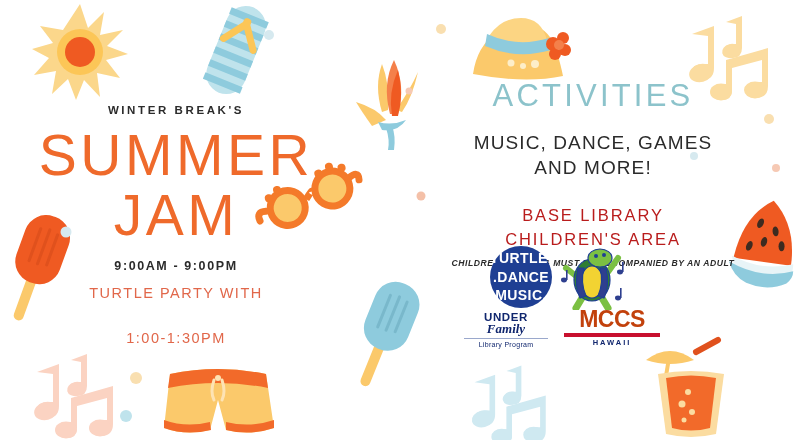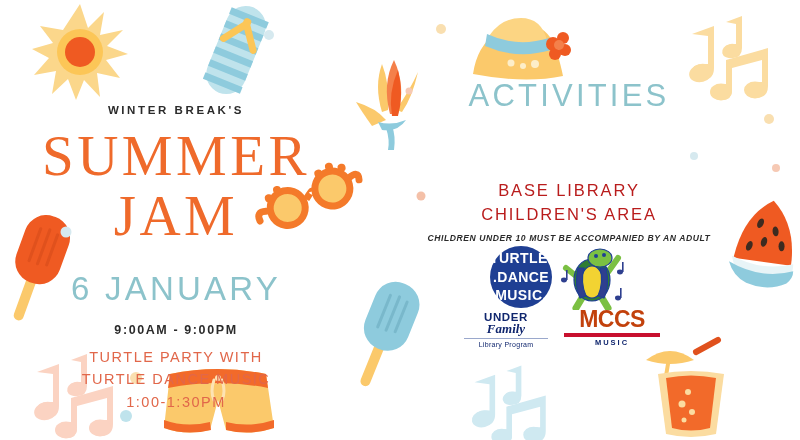--- a/index.html
+++ b/index.html
@@ -14,38 +14,38 @@
   .deco{position:absolute;pointer-events:none;}
 
   
   .left-block{position:absolute;left:0;top:104px;width:352px;text-align:center;}
   .kicker{
     font-size:11.5px;letter-spacing:2.6px;color:#2b2b2b;font-weight:700;
     margin:0 0 12px 0;
   }
   .bigtitle{
     font-size:57px;line-height:0.98;letter-spacing:3.5px;color:#ef6a2b;
-    font-weight:400;margin:0;font-family:Liberation Serif, serif;
+    font-weight:400;margin:0;
   }
   .bigtitle .l2{display:block;margin-top:4px;}
   .datehead{
     font-size:33px;letter-spacing:3.2px;color:#8cc3cb;font-weight:400;
     margin:26px 0 0 0;
   }
   .timeline{
     font-size:12.5px;letter-spacing:1.6px;color:#2b2b2b;font-weight:700;
     margin:15px 0 0 0;
   }
   .party{
     font-size:14.5px;letter-spacing:1.5px;color:#e1674a;line-height:1.55;
     margin:9px 0 0 0;
   }
 
   
-  .right-block{position:absolute;left:404px;top:78px;width:330px;text-align:center;}
+  .right-block{position:absolute;left:428px;top:78px;width:330px;text-align:center;}
   .activities{
     font-size:31px;letter-spacing:3.2px;color:#8cc3cb;font-weight:400;margin:0;
   }
   .subline{
     font-size:19px;letter-spacing:1.1px;color:#2b2b2b;line-height:1.32;
     margin:16px 0 0 0;
   }
   .place{
     font-size:16.5px;letter-spacing:1.9px;color:#b91c1c;line-height:1.42;
     margin:24px 0 0 0;
@@ -280,33 +280,33 @@
       <circle cx="48" cy="86" r="2.5"></circle>
     </g>
   </svg>
 
   <div class="left-block">
     <p class="kicker">WINTER BREAK'S</p>
     <h1 class="bigtitle">
       <span>SUMMER</span>
       <span class="l2">JAM</span>
     </h1>
-    <p class="datehead">6 JANUARY</p>
     <p class="timeline">9:00AM - 9:00PM</p>
     <p class="party">
       <span>TURTLE PARTY WITH</span><br>
-      <span>TURTLE DANCE MUSIC</span><br>
+      <br>
       <span>1:00-1:30PM</span>
     </p>
   </div>
 
   <div class="right-block">
     <h2 class="activities">ACTIVITIES</h2>
     <p class="subline">
-      <br>
+      <span>MUSIC, DANCE, GAMES</span><br>
+      <span>AND MORE!</span>
     </p>
     <p class="place">
       <span>BASE LIBRARY</span><br>
       <span>CHILDREN'S AREA</span>
     </p>
     <p class="fineprint">CHILDREN UNDER 10 MUST BE ACCOMPANIED BY AN ADULT</p>
   </div>
 
   <div class="logos">
 
@@ -342,17 +342,17 @@
     <div class="mf-logo">
       <div class="mf-top">UNDER</div>
       <div class="mf-fam">Family</div>
       <div class="mf-rule"></div>
       <div class="mf-sub">Library Program</div>
     </div>
 
     <div class="mccs-logo">
       <div class="mccs-word">MCCS</div>
       <div class="mccs-bar"></div>
-      <div class="mccs-sub">MUSIC</div>
+      <div class="mccs-sub">HAWAII</div>
     </div>
   </div>
 
 </div>
 
 </body></html>

